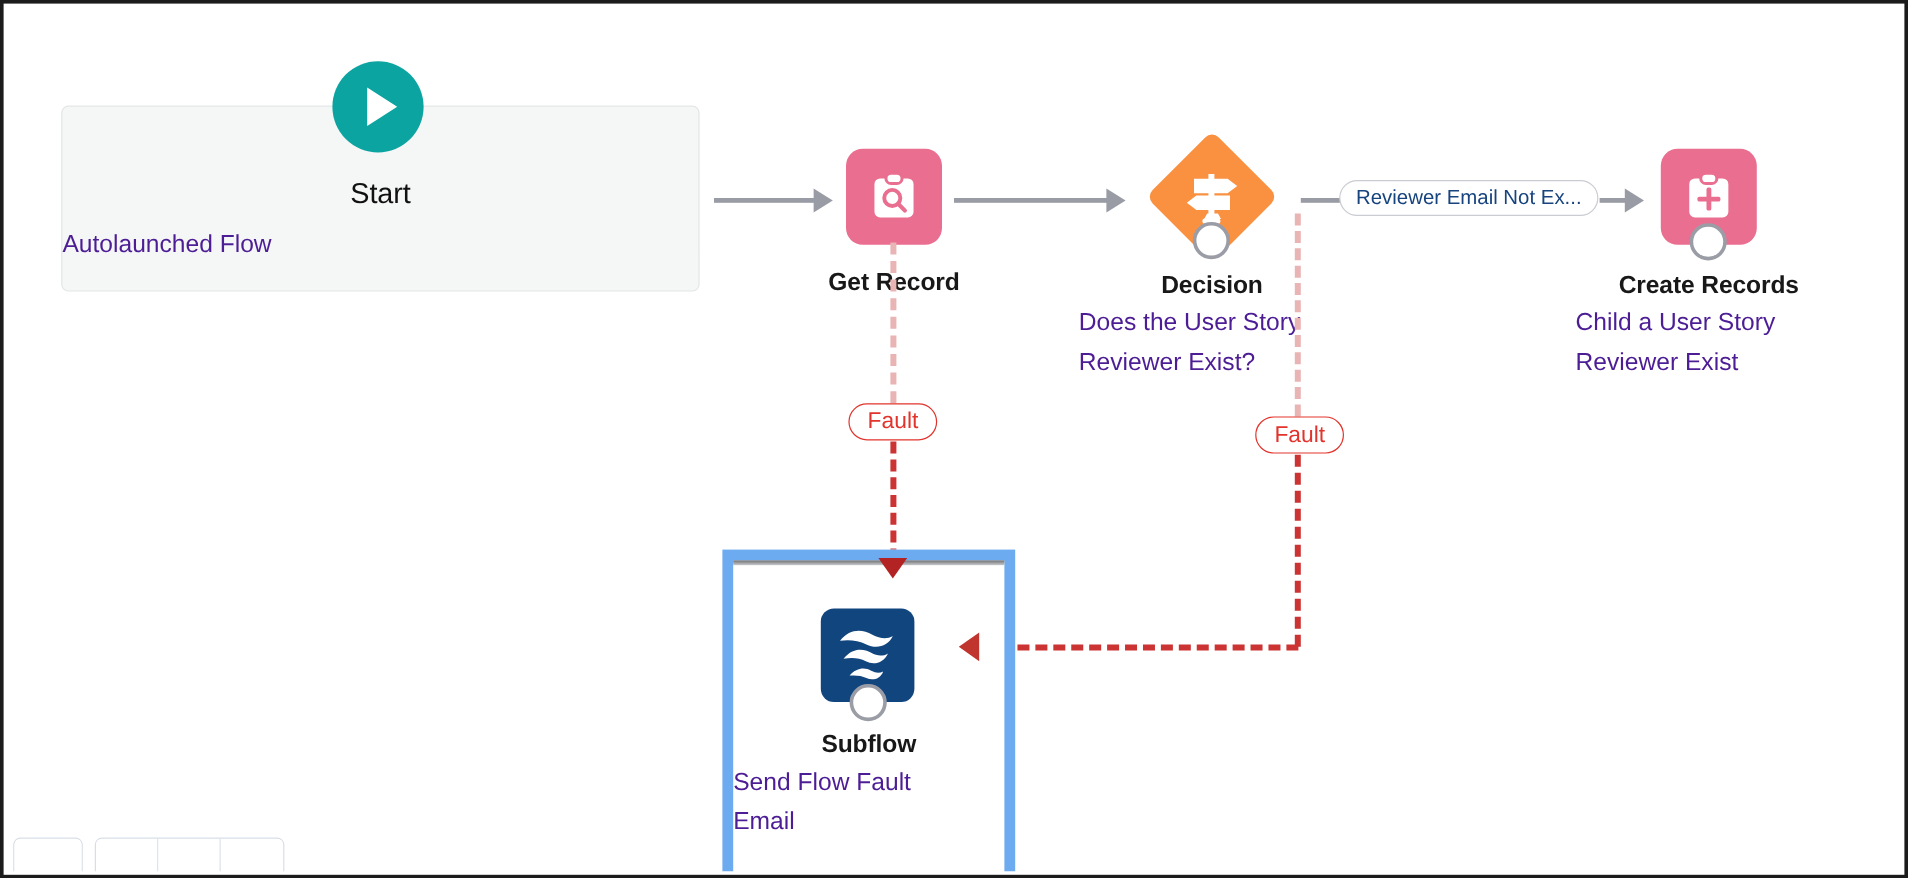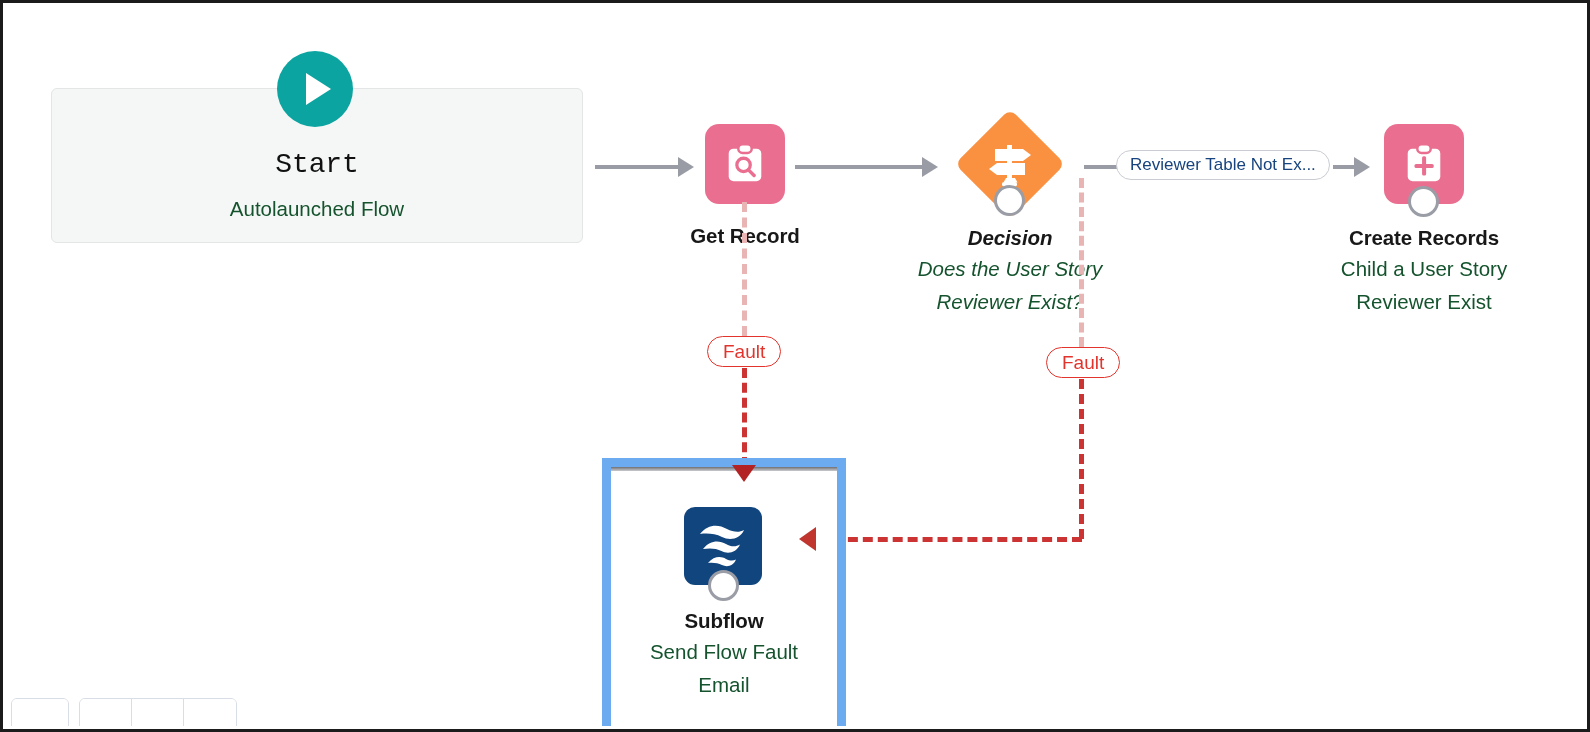--- a/index.html
+++ b/index.html
@@ -28,24 +28,24 @@
   .node-label {
     text-align: center;
     font-size: 20.5px;
     font-weight: bold;
     color: #181818;
     line-height: 1.36;
     letter-spacing: -0.1px;
     white-space: nowrap;
   }
   .node-sub {
-    text-align: center;
+    text-align: left;
     font-size: 20.5px;
     font-weight: normal;
-    color: #14532d;
+    color: #4c1d95;
     line-height: 1.62;
     white-space: nowrap;
   }
 
   
   #start-node {
     left: 45px; top: 82px;
     width: 532px; height: 155px;
     background: #f5f6f6;
     border: 1px solid #e3e5e6;
@@ -63,21 +63,21 @@
     width: 0; height: 0;
     margin-left: 7px;
     border-left: 25px solid #ffffff;
     border-top: 16px solid transparent;
     border-bottom: 16px solid transparent;
   }
   #start-text {
     position: absolute;
     left: 0; right: 0; top: 57px;
   }
-  #start-text .node-label { font-size: 28px; font-weight: normal; color: #111; font-family: Liberation Mono, monospace; }
+  #start-text .node-label { font-size: 24px; font-weight: normal; color: #111; }
   #start-text .node-sub { font-size: 20.5px; margin-top: 8px; }
 
   
   .tile {
     position: absolute;
     width: 80px; height: 80px;
     border-radius: 14px;
     display: flex; align-items: center; justify-content: center;
   }
   .tile.pink { background: #ea6e8f; }
@@ -249,39 +249,39 @@
           <circle cx="22.5" cy="25" r="7" fill="none" stroke="#ea6e8f" stroke-width="3.4"></circle>
           <line x1="27.6" y1="30.1" x2="33.5" y2="36" stroke="#ea6e8f" stroke-width="3.6" stroke-linecap="round"></line>
         </svg>
       </div>
       <div class="node-label" style="margin-top:98px;">Get Record</div>
     </div>
 
     <div class="h-line" style="left:789px; top:159px; width:130px;"></div>
     <div class="arrow-right" style="left:916px; top:151px;"></div>
 
-    <div class="node" style="left:893px; top:119px; width:222px;font-style:italic;">
+    <div class="node" style="left:893px; top:119px; width:222px;">
       <div class="diamond" style="left:72px; top:0;"></div>
       <div style="position:absolute; left:82px; top:10px; width:58px; height:58px;">
         <svg width="58" height="58" viewBox="0 0 58 58" aria-hidden="true">
           <path d="M14 14 h28 l8 6 -8 6 h-28 z" fill="#ffffff"></path>
           <path d="M44 28 H16 l-8 6 8 6 h28 z" fill="#ffffff"></path>
           <rect x="26" y="10" width="5" height="36" fill="#ffffff"></rect>
           <rect x="21" y="47" width="15" height="4.5" rx="2" fill="#ffffff"></rect>
           <path d="M25 43 h9 l2.5 4.5 h-14 z" fill="#ffffff"></path>
         </svg>
       </div>
       <div class="ring" style="left:95px; top:60px;"></div>
       <div class="node-label" style="margin-top:99px;">Decision</div>
       <div class="node-sub">Does the User Story</div>
       <div class="node-sub">Reviewer Exist?</div>
     </div>
 
     <div class="h-line" style="left:1078px; top:159px; width:36px;"></div>
-    <div class="pill" style="left:1110px; top:144px;">Reviewer Table Not Ex...</div>
+    <div class="pill" style="left:1110px; top:144px;">Reviewer Email Not Ex...</div>
     <div class="h-line" style="left:1327px; top:159px; width:33px;"></div>
     <div class="arrow-right" style="left:1348px; top:151px;"></div>
 
     <div class="node" style="left:1307px; top:118px; width:222px;">
       <div class="tile pink" style="left:71px; top:0;">
         <svg width="46" height="46" viewBox="0 0 48 48" aria-hidden="true">
           <rect x="7" y="8" width="34" height="34" rx="5" fill="#ffffff"></rect>
           <rect x="17" y="3.5" width="14" height="9" rx="4.5" fill="#ffffff" stroke="#ea6e8f" stroke-width="2.6"></rect>
           <rect x="22" y="16" width="4.2" height="20" rx="1.6" fill="#ea6e8f"></rect>
           <rect x="14.1" y="23.9" width="20" height="4.2" rx="1.6" fill="#ea6e8f"></rect>

